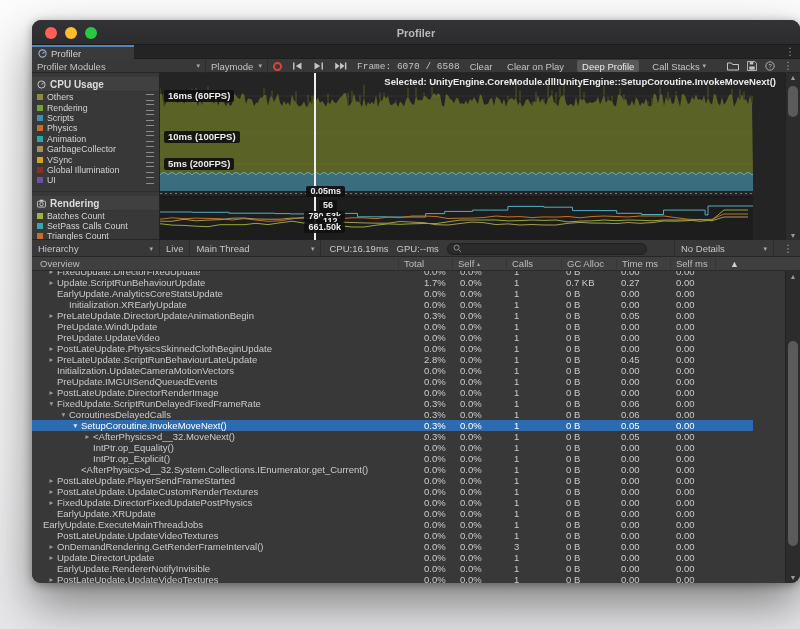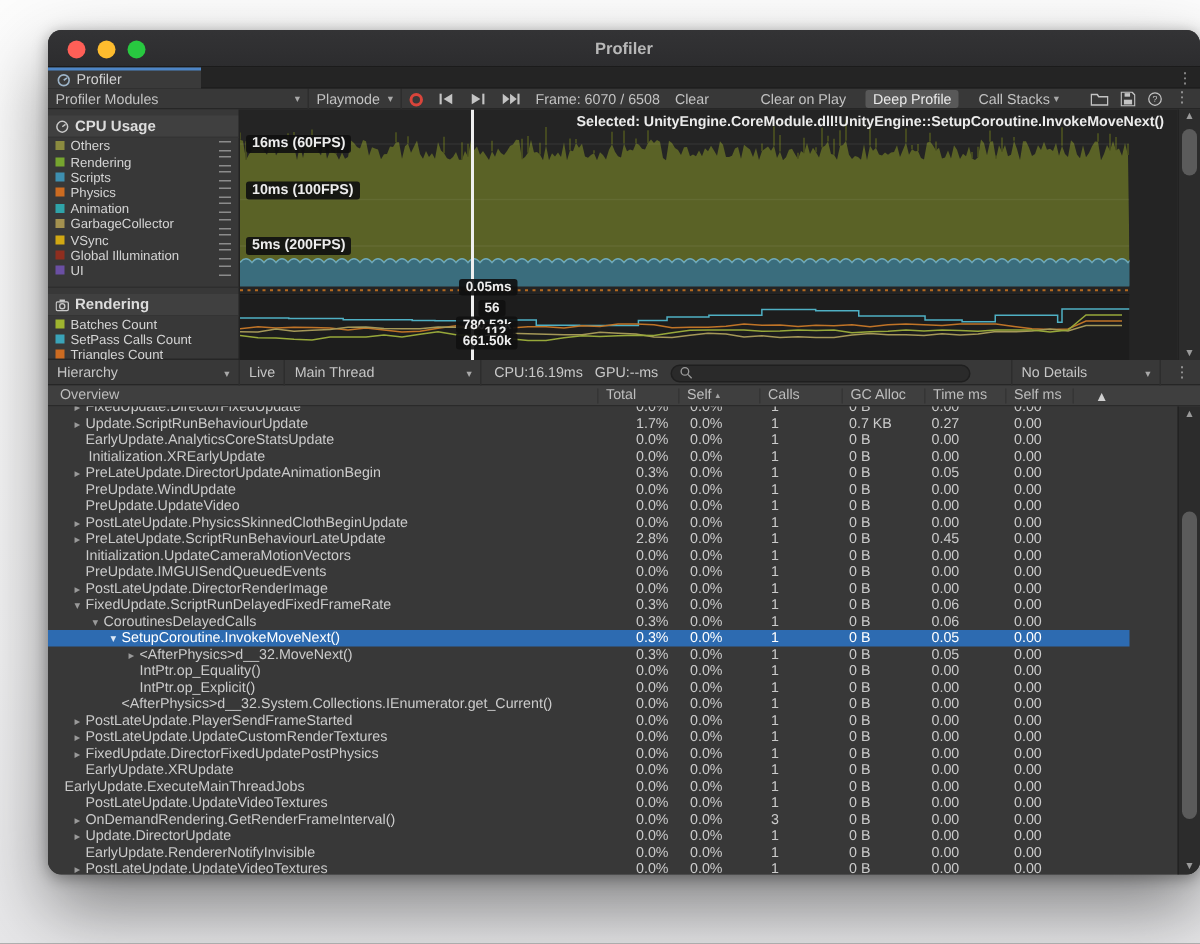--- a/index.html
+++ b/index.html
@@ -16,21 +16,21 @@
   .strip-kebab{position:absolute;right:5px;top:1px;color:#9e9e9e;font-size:10px;}
   
   .toolbar{height:14px;background:#383838;box-shadow:inset 0 -1px 0 #262626;display:flex;align-items:center;font-size:9.5px;color:#c3c3c3;}
   .tb-dd{display:flex;align-items:center;height:100%;box-sizing:border-box;padding:0 5px;border-right:1px solid #2d2d2d;}
   .tb-dd .caret{margin-left:auto;font-size:7px;color:#a9a9a9;padding-left:4px;}
   .dd-modules{width:174px;}
   .dd-playmode{width:62px;}
   .tb-btn{display:flex;align-items:center;height:100%;padding:0 5px;box-sizing:border-box;}
   .tb-btn.active{background:#585858;border-radius:2px;color:#e9e9e9;height:12px;margin:1px 2px;}
   .rec{width:9px;height:9px;border:2px solid #d9453b;border-radius:50%;box-sizing:border-box;display:inline-block;}
-  .tb-label{padding:0 5px;white-space:nowrap;}
+  .tb-label{padding:0 5px;white-space:nowrap;font-family:Liberation Mono, monospace;}
   .tb-right{margin-left:auto;display:flex;align-items:center;gap:6px;padding-right:7px;}
   .tb-icons{display:flex;align-items:center;gap:8px;margin-left:10px;}
   .kebab{color:#a8a8a8;font-size:10px;line-height:10px;}
   
   .charts{height:167px;display:flex;background:#383838;box-shadow:inset 0 -1px 0 #262626;}
   .sidebar{width:128px;box-sizing:border-box;border-right:1px solid #232323;overflow:hidden;padding-top:4px;}
   .module-h{height:15px;display:flex;align-items:center;gap:4px;padding:0 5px;font-size:10px;font-weight:bold;color:#dcdcdc;background:#404040;box-shadow:inset 0 -1px 0 #343434;text-align:center;}
   .leg{height:10.4px;display:flex;align-items:center;gap:4px;padding:0 5px;font-size:8.8px;color:#d4d4d4;white-space:nowrap;}
   .leg .sw{width:6px;height:6px;flex:none;}
   .leg .handle{margin-left:auto;width:8px;height:5px;border-top:1px solid #8b8b8b;border-bottom:1px solid #8b8b8b;flex:none;}
@@ -316,21 +316,21 @@
         <svg id="render-svg" style="top:124px" width="593" height="43" viewBox="0 0 593 43">
             <rect x="0" y="0" width="593" height="43" fill="#1d1d1d"></rect>
             <polyline points="0.0,15.0 32.5,15.0 32.5,15.3 68.8,15.3 68.8,16.2 114.8,16.2 114.8,16.6 130.0,16.6 130.0,16.9 166.3,16.9 166.3,16.4 197.5,16.4 197.5,19.8 226.3,19.8 226.3,20.0 265.6,20.0 265.6,16.6 284.7,16.6 284.7,14.4 312.6,14.4 312.6,13.1 347.9,13.1 347.9,9.4 383.8,9.4 383.8,10.2 412.5,10.2 412.5,13.6 456.7,13.6 456.7,16.3 481.4,16.3 481.4,17.5 503.5,17.5 503.5,13.1 545.1,13.1 545.1,17.9 548.0,17.9 548.0,9.0 593.0,9.0" fill="none" stroke="#4fb0c4" stroke-width="1"></polyline>
             <polyline points="0.0,22.2 12.0,20.8 24.0,21.7 36.0,21.1 48.0,21.4 60.0,21.7 72.0,23.0 84.0,21.6 96.0,23.0 108.0,24.3 120.0,23.8 132.0,21.9 144.0,20.2 156.0,21.6 168.0,21.6 180.0,21.7 192.0,20.8 204.0,20.8 216.0,21.7 228.0,20.1 240.0,20.7 252.0,19.0 264.0,19.0 276.0,19.5 288.0,21.5 300.0,21.2 312.0,21.1 324.0,20.5 336.0,19.0 348.0,19.9 360.0,19.6 372.0,20.6 384.0,19.9 396.0,20.1 408.0,19.5 420.0,20.8 432.0,19.5 444.0,19.0 456.0,19.5 468.0,20.0 480.0,19.0 492.0,19.0 504.0,19.0 516.0,20.7 528.0,22.2 540.0,22.7 552.0,22.3 564.0,17.0 576.0,17.0 588.0,17.0" fill="none" stroke="#c07427" stroke-width="1"></polyline>
             <polyline points="0.0,24.2 12.0,24.3 24.0,22.3 36.0,23.8 48.0,23.1 60.0,22.7 72.0,21.2 84.0,21.0 96.0,22.0 108.0,22.2 120.0,22.2 132.0,21.0 144.0,21.2 156.0,21.7 168.0,23.3 180.0,25.1 192.0,25.5 204.0,25.9 216.0,26.2 228.0,26.2 240.0,24.5 252.0,25.1 264.0,25.7 276.0,27.7 288.0,28.0 300.0,26.5 312.0,25.1 324.0,25.7 336.0,27.6 348.0,26.9 360.0,28.0 372.0,27.5 384.0,28.0 396.0,28.0 408.0,26.3 420.0,25.4 432.0,26.1 444.0,26.1 456.0,26.6 468.0,25.5 480.0,26.3 492.0,25.6 504.0,24.0 516.0,24.2 528.0,23.7 540.0,22.4 552.0,23.7 564.0,20.0 576.0,20.0 588.0,20.0" fill="none" stroke="#a59858" stroke-width="1"></polyline>
             <polyline points="0.0,26.7 12.0,28.1 24.0,28.4 36.0,29.2 48.0,29.7 60.0,27.7 72.0,27.7 84.0,27.7 96.0,26.3 108.0,27.6 120.0,25.8 132.0,24.2 144.0,26.1 156.0,26.6 168.0,27.4 180.0,28.8 192.0,30.0 204.0,30.0 216.0,28.2 228.0,26.9 240.0,27.3 252.0,26.8 264.0,26.5 276.0,26.6 288.0,24.8 300.0,23.1 312.0,23.0 324.0,23.0 336.0,23.0 348.0,23.9 360.0,23.6 372.0,23.0 384.0,23.4 396.0,23.0 408.0,24.9 420.0,24.1 432.0,23.9 444.0,23.0 456.0,23.7 468.0,23.0 480.0,23.3 492.0,23.8 504.0,23.0 516.0,23.0 528.0,23.0 540.0,24.3 552.0,23.0 564.0,13.0 576.0,13.0 588.0,13.0" fill="none" stroke="#97a83a" stroke-width="1"></polyline>
           </svg>
         <div class="selector"></div>
         <div class="sel-text">Selected: UnityEngine.CoreModule.dll!UnityEngine::SetupCoroutine.InvokeMoveNext()</div>
         <div class="pill gridpill" style="left:4px;top:17px">16ms (60FPS)</div>
-        <div class="pill gridpill" style="left:4px;top:48px">10ms (100FPS)</div>
+        <div class="pill gridpill" style="left:4px;top:58px">10ms (100FPS)</div>
         <div class="pill gridpill" style="left:4px;top:85px">5ms (200FPS)</div>
         <div class="pill" style="right:440px;top:113px">0.05ms</div>
         <div class="pill" style="left:159px;top:127px">56</div>
         <div class="pill" style="right:440px;top:138px">780.53k</div>
         <div class="pill" style="left:159px;top:143px">112</div>
         <div class="pill" style="right:440px;top:149px">661.50k</div>
       </div>
       <div class="vscroll">
         <span class="sarrow" style="top:1px">▲</span>
         <div class="thumb" style="top:13px;height:31px"></div>
@@ -411,21 +411,21 @@
             </div>
             <div class="c-total">0.0%</div>
             <div class="c-self">0.0%</div>
             <div class="c-calls">1</div>
             <div class="c-gc">0 B</div>
             <div class="c-time">0.00</div>
             <div class="c-selfms">0.00</div>
             <div></div>
           </div>
           <div class="trow">
-            <div class="ncell" style="padding-left: 16px;">
+            <div class="ncell" style="padding-left: 26px;">
               <span class="arrow"></span>
               <span>Initialization.XREarlyUpdate</span>
             </div>
             <div class="c-total">0.0%</div>
             <div class="c-self">0.0%</div>
             <div class="c-calls">1</div>
             <div class="c-gc">0 B</div>
             <div class="c-time">0.00</div>
             <div class="c-selfms">0.00</div>
             <div></div>

